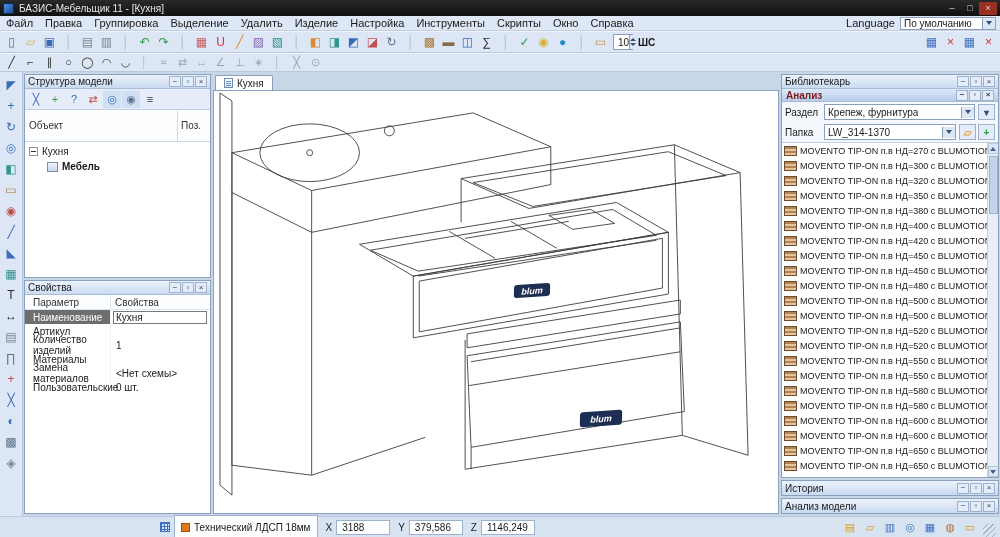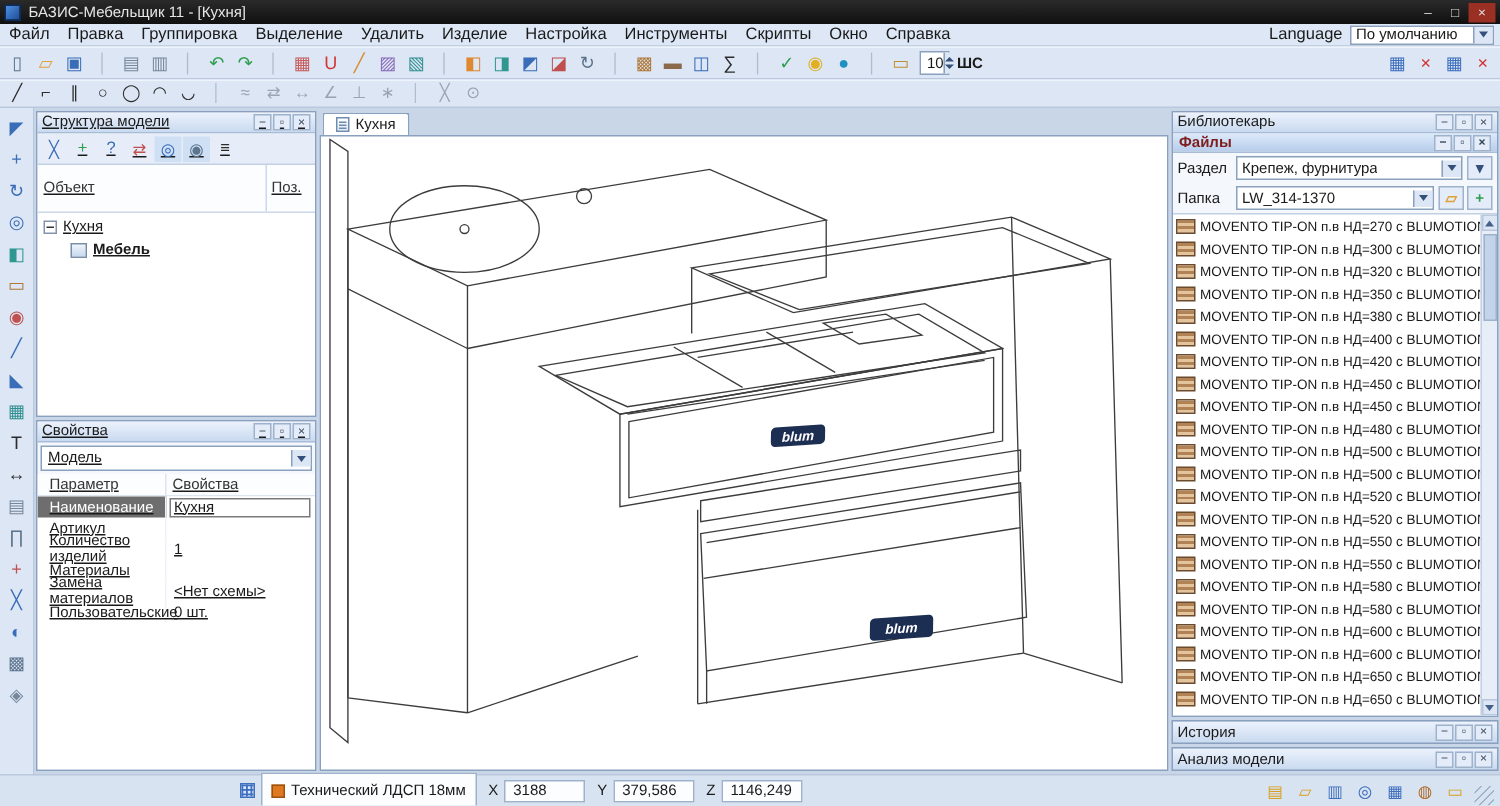--- a/index.html
+++ b/index.html
@@ -48,21 +48,21 @@
   .spin .up { border-bottom: 3px solid #34507a; }
   .spin .dn { border-top: 3px solid #34507a; }
   .shs { font-weight: bold; font-size: 10px; margin: 0 6px 0 5px; }
 
   
   .workspace { flex: 1; display: flex; min-height: 0; }
   .left-strip { flex: none; width: 23px; background: #dce6f4; border-right: 1px solid #b9c8dd;
     display: flex; flex-direction: column; align-items: center; padding-top: 3px; gap: 2px; }
   .ls-icon { width: 19px; height: 19px; display: flex; align-items: center; justify-content: center; font-size: 12px; }
 
-  .left-col { flex: none; width: 189px; display: flex; flex-direction: column; padding: 2px 1px; gap: 2px; min-height: 0; text-decoration: underline; }
+  .left-col { flex: none; width: 189px; display: flex; flex-direction: column; padding: 2px 1px; gap: 2px; min-height: 0; }
   .right-col { flex: none; width: 220px; display: flex; flex-direction: column; padding: 2px 1px; gap: 2px; min-height: 0; }
   .center { flex: 1; display: flex; flex-direction: column; padding: 2px 1px; min-width: 0; }
 
   .panel { background: #f4f7fc; border: 1px solid #8aa0bf; display: flex; flex-direction: column; overflow: hidden; }
   .panel-title { flex: none; height: 14px; background: linear-gradient(#ecf2fc,#c9daf0);
     border-bottom: 1px solid #a9bcd6; display: flex; align-items: center; padding: 0 3px; font-size: 10px; }
   .pt-btns { margin-left: auto; display: flex; gap: 1px; }
   .pt-btn { width: 12px; height: 11px; background: #e3ecf8; border: 1px solid #9fb2cc; color: #345;
     font-size: 8px; line-height: 1; display: flex; align-items: center; justify-content: center; }
 
@@ -351,26 +351,20 @@
       <div class="panel props">
         <div class="panel-title">
           <span>Свойства</span>
           <div class="pt-btns">
 
           <span class="pt-btn">−</span>
               <span class="pt-btn">▫</span>
               <span class="pt-btn">×</span>
             </div>
         </div>
-        <div class="prop-combo">
-          <span>Модель</span>
-          <span class="combo-arrow-btn" style="margin-left:auto;">
-              <i class="tri-down"></i>
-            </span>
-        </div>
         <div class="pcols">
           <span class="pcol-a">Параметр</span>
           <span class="pcol-b">Свойства</span>
         </div>
         <div class="prop-rows">
 
             <div class="prow">
               <span class="pcell" style="background-color: rgb(110, 110, 110); color: rgb(255, 255, 255);">Наименование</span>
               <span class="pvalwrap">
                 <span class="pv" style="border-color: rgb(122, 122, 122); background-color: rgb(255, 255, 255);">Кухня</span>
@@ -473,21 +467,21 @@
         <div class="panel-title">
           <span>Библиотекарь</span>
           <div class="pt-btns">
 
           <span class="pt-btn">−</span>
               <span class="pt-btn">▫</span>
               <span class="pt-btn">×</span>
             </div>
         </div>
         <div class="files-header">
-          <span>Файлы</span>
+          <span>Анализ</span>
           <div class="fh-btns">
 
           <span class="pt-btn">−</span>
               <span class="pt-btn">▫</span>
               <span class="pt-btn">×</span>
             </div>
         </div>
         <div class="field-row">
           <span class="field-label">Раздел</span>
           <div class="combo">

